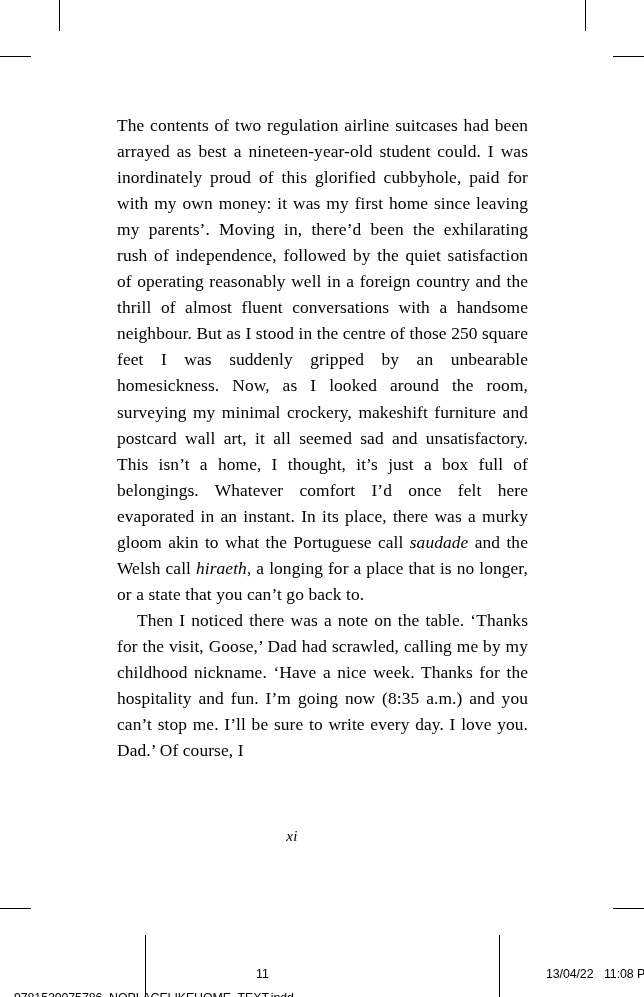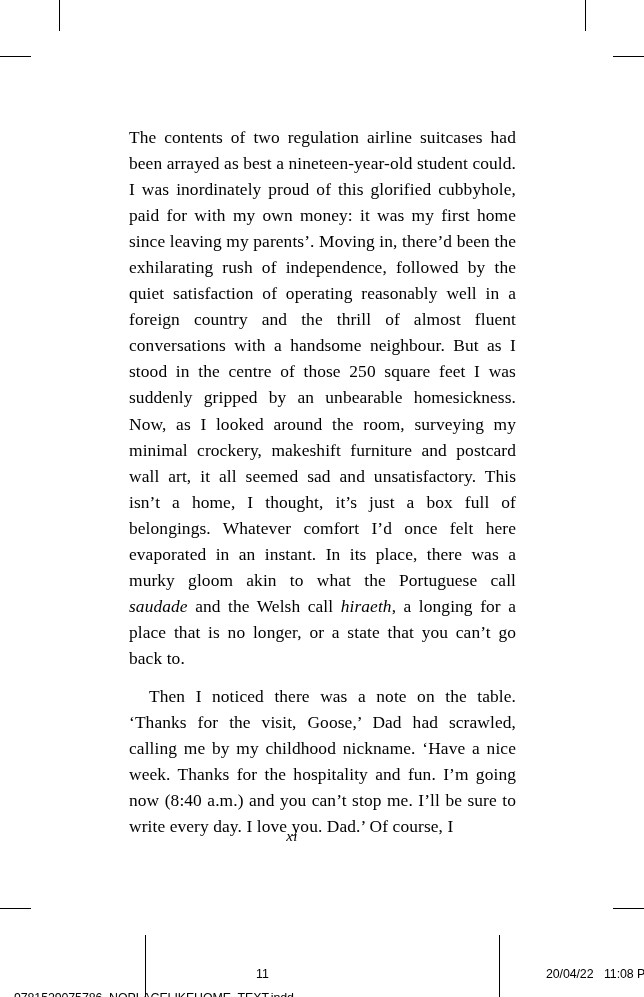--- a/index.html
+++ b/index.html
@@ -37,21 +37,21 @@
 
   
   .text-block {
     position: absolute;
     left: 117px;
     top: 112px;
     width: 411px;
   }
 
   .body-para {
-    margin: 12px;
+    margin: 0;
     text-align: justify;
     text-justify: inter-word;
     font-size: 17.4px;
     line-height: 26.05px;
     letter-spacing: 0.1px;
     hyphens: manual;
   }
 
   .body-para + .body-para {
     text-indent: 20px;
@@ -118,23 +118,23 @@
 <div class="crop-mark crop-v crop-v-tr"></div>
 <div class="crop-mark crop-v crop-v-bl"></div>
 <div class="crop-mark crop-v crop-v-br"></div>
 <div class="crop-mark crop-h crop-h-tl"></div>
 <div class="crop-mark crop-h crop-h-tr"></div>
 <div class="crop-mark crop-h crop-h-bl"></div>
 <div class="crop-mark crop-h crop-h-br"></div>
 
 <div class="text-block">
   <p class="body-para"><span>The contents of two regulation airline suitcases had been arrayed as best a nineteen-year-old student could. I was inordinately proud of this glorified cubbyhole, paid for with my own money: it was my first home since leaving my parents’. Moving in, there’d been the exhilarating rush of independence, followed by the quiet satisfaction of operating reasonably well in a foreign country and the thrill of almost fluent conversations with a handsome neighbour. But as I stood in the centre of those 250 square feet I was suddenly gripped by an unbearable homesickness. Now, as I looked around the room, surveying my minimal crockery, makeshift furniture and postcard wall art, it all seemed sad and unsatisfactory. This isn’t a home, I thought, it’s just a box full of belongings. Whatever comfort I’d once felt here evaporated in an instant. In its place, there was a murky gloom akin to what the Portuguese call </span><i>saudade</i><span> and the Welsh call </span><i>hiraeth</i><span>, a longing for a place that is no longer, or a state that you can’t go back to.</span></p>
-  <p class="body-para"><span>Then I noticed there was a note on the table. ‘Thanks for the visit, Goose,’ Dad had scrawled, calling me by my childhood nickname. ‘Have a nice week. Thanks for the hospitality and fun. I’m going now (8:40 a.m.) and you can’t stop me. I’ll be sure to write every day. I love you. Dad.’ Of course, I</span></p>
+  <p class="body-para"><span>Then I noticed there was a note on the table. ‘Thanks for the visit, Goose,’ Dad had scrawled, calling me by my childhood nickname. ‘Have a nice week. Thanks for the hospitality and fun. I’m going now (8:35 a.m.) and you can’t stop me. I’ll be sure to write every day. I love you. Dad.’ Of course, I</span></p>
 </div>
 
 <div class="folio">xi</div>
 
 <div class="slug">
   <span class="slug-file">9781529075786_NOPLACELIKEHOME_TEXT.indd</span>
   <span class="slug-page">11</span>
-  <span class="slug-date">20/04/22</span>
+  <span class="slug-date">13/04/22</span>
   <span class="slug-time">11:08 PM</span>
 </div>
 
 </body></html>

